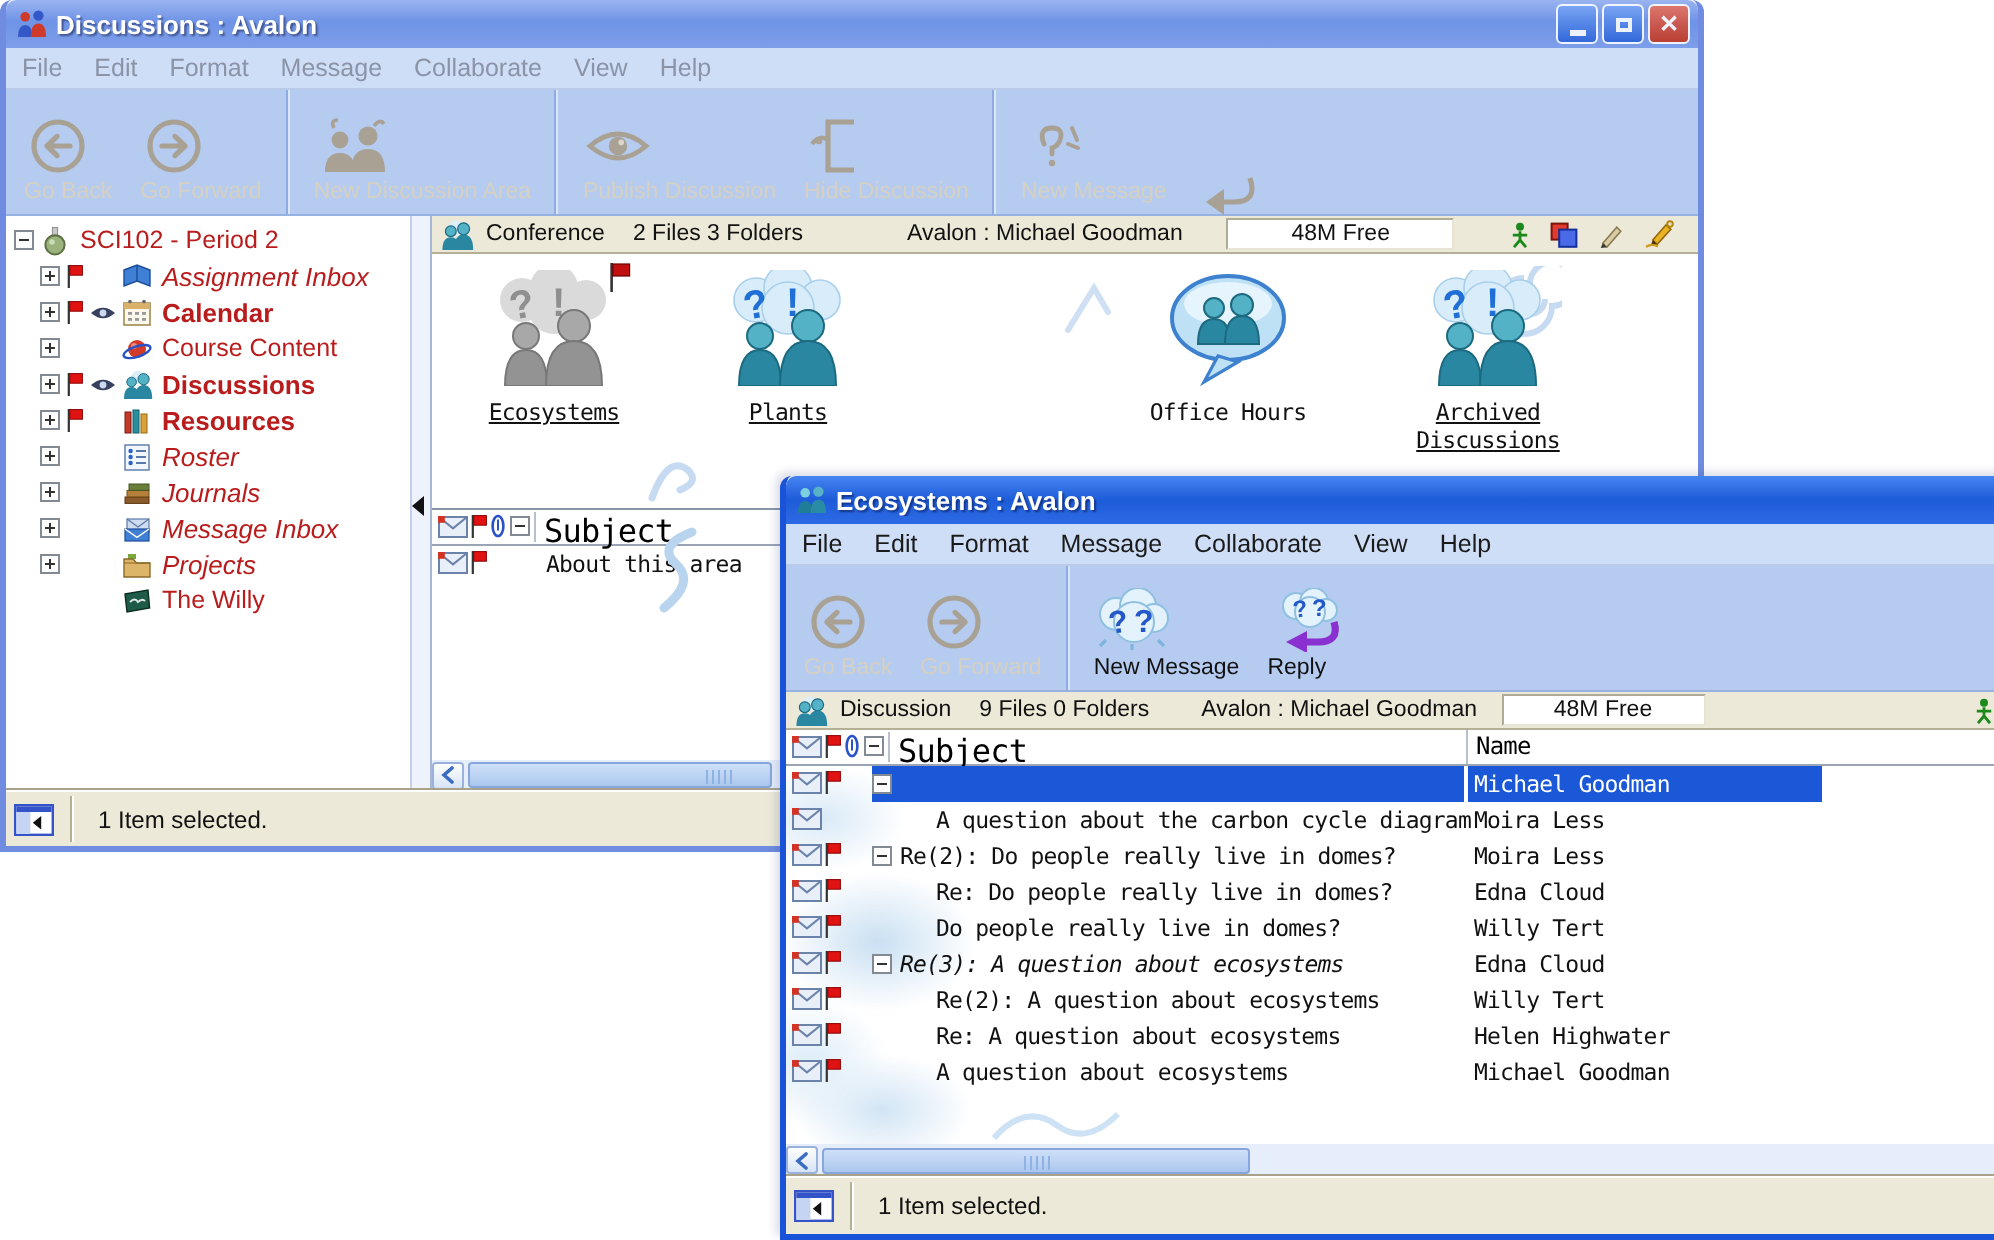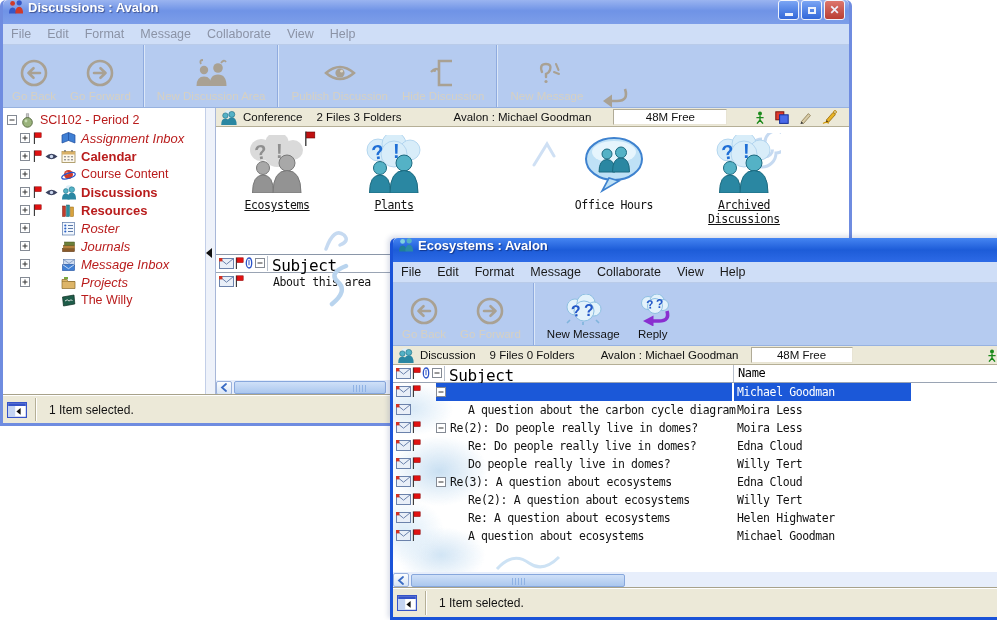--- a/index.html
+++ b/index.html
@@ -4,21 +4,21 @@
 <style>
   html,body{margin:0;padding:0;background:#fff;}
   #screen{position:relative;width:997px;height:620px;overflow:hidden;background:#fff;
           font-family:"Liberation Sans",sans-serif;-webkit-font-smoothing:none;}
   .window{position:absolute;box-sizing:border-box;display:flex;flex-direction:column;
           border:3px solid #6f8ce0;border-top:none;border-radius:6px 6px 0 0;background:#fff;}
   #win-main{left:0;top:0;width:852px;height:426px;z-index:1;}
   #win-eco{left:390px;top:238px;width:694px;height:382px;z-index:2;border-color:#1a53d8;
            box-shadow:-2px -2px 5px rgba(40,60,120,.18);}
   
-  .titlebar{height:24px;flex:0 0 24px;display:flex;gap:4px;padding:0 4px 0 5px;
+  .titlebar{height:24px;flex:0 0 24px;display:flex;align-items:center;gap:4px;padding:0 4px 0 5px;
             border-radius:5px 5px 0 0;}
   #win-main .titlebar{background:linear-gradient(180deg,#9ab4f0,#6f93e6 45%,#7d9ee9);}
   #win-eco  .titlebar{background:linear-gradient(180deg,#4585f2,#1d5cd8 50%,#2d6ae6);}
   .titlebar .title{color:#fff;font-weight:bold;font-size:13px;text-shadow:1px 1px 1px rgba(0,0,40,.45);
                    flex:1;white-space:nowrap;overflow:hidden;}
   .winbtns{display:flex;gap:2px;}
   .winbtn{width:19px;height:18px;border:1px solid #fff;border-radius:3px;display:flex;
           align-items:center;justify-content:center;color:#fff;font-size:11px;font-weight:bold;
           background:linear-gradient(180deg,#79a5f5,#2a62d8);}
   .winbtn.close{background:linear-gradient(180deg,#e8705c,#c4331c);}
@@ -27,21 +27,21 @@
   .g-max{width:8px;height:7px;border:2px solid #fff;box-sizing:border-box;background:transparent;}
   
   .menubar{height:20px;flex:0 0 20px;background:#cfdef7;display:flex;align-items:center;
            font-size:12.5px;border-bottom:1px solid #b9cbe9;}
   .menu-item{padding:0 8px;}
   #win-main .menu-item{color:#8b93a6;}
   #win-eco  .menu-item{color:#1a1a1a;}
   
   .toolbar{height:62px;flex:0 0 62px;background:#b5cbf0;display:flex;align-items:flex-end;
            padding:0 2px;border-bottom:1px solid #97b2e0;}
-  .tb-btn{display:flex;flex-direction:column;align-items:center;justify-content:flex-end;
+  .tb-btn{display:flex;flex-direction:column;justify-content:flex-end;
           padding:2px 7px 5px;gap:2px;}
   .tb-label{font-size:11.5px;white-space:nowrap;color:#111;}
   .tb-btn.disabled .tb-label{color:#d6d0c2;}
   .tb-sep{width:1px;align-self:stretch;background:#8fabdf;border-right:1px solid #dbe7f8;margin:0 5px;}
   .tb-btn.shift{margin-top:14px;padding-bottom:0;margin-bottom:-6px;}
   
   .infobar{height:18px;flex:0 0 18px;background:#ece9d8;border-bottom:1px solid #b5af96;
            display:flex;align-items:center;font-size:11.5px;color:#111;padding:0 6px 0 4px;}
   .infobar .icn{margin-right:6px;}
   .free-box{background:#fff;border:1px solid #b0ab97;border-right-color:#e8e4d4;border-bottom-color:#e8e4d4;
@@ -938,21 +938,21 @@
               <path d="M1.4 0.5 V12" stroke="#333" stroke-width="1.1"></path>
               <rect x="1.9" y="0.8" width="6.3" height="4.8" fill="#e01212" stroke="#8a0202" stroke-width="0.5"></rect>
             </svg>
           </span>
           <span class="icn er-twisty">
             <svg width="10" height="10" viewBox="0 0 10 10">
               <rect x="0.5" y="0.5" width="9" height="9" fill="#ffffff" stroke="#848a94"></rect>
               <path d="M2.5 5 H7.5" stroke="#333"></path>
             </svg>
           </span>
-          <span class="er-subj" style="left: 57px;">Re(3): A question about ecosystems</span>
+          <span class="er-subj" style="left: 57px; font-style: italic;">Re(3): A question about ecosystems</span>
           <span class="er-name">Edna Cloud</span>
         </div>
         <div class="eco-row">
           <span class="icn er-env">
             <svg width="15" height="11" viewBox="0 0 15 11">
               <rect x="0.5" y="0.5" width="14" height="10" fill="#e9eff8" stroke="#6b82ab"></rect>
               <path d="M0.5 0.5 L7.5 6.2 L14.5 0.5" fill="none" stroke="#6b82ab"></path>
               <rect x="0" y="0" width="3.4" height="3.4" fill="#d23325"></rect>
             </svg>
           </span>

